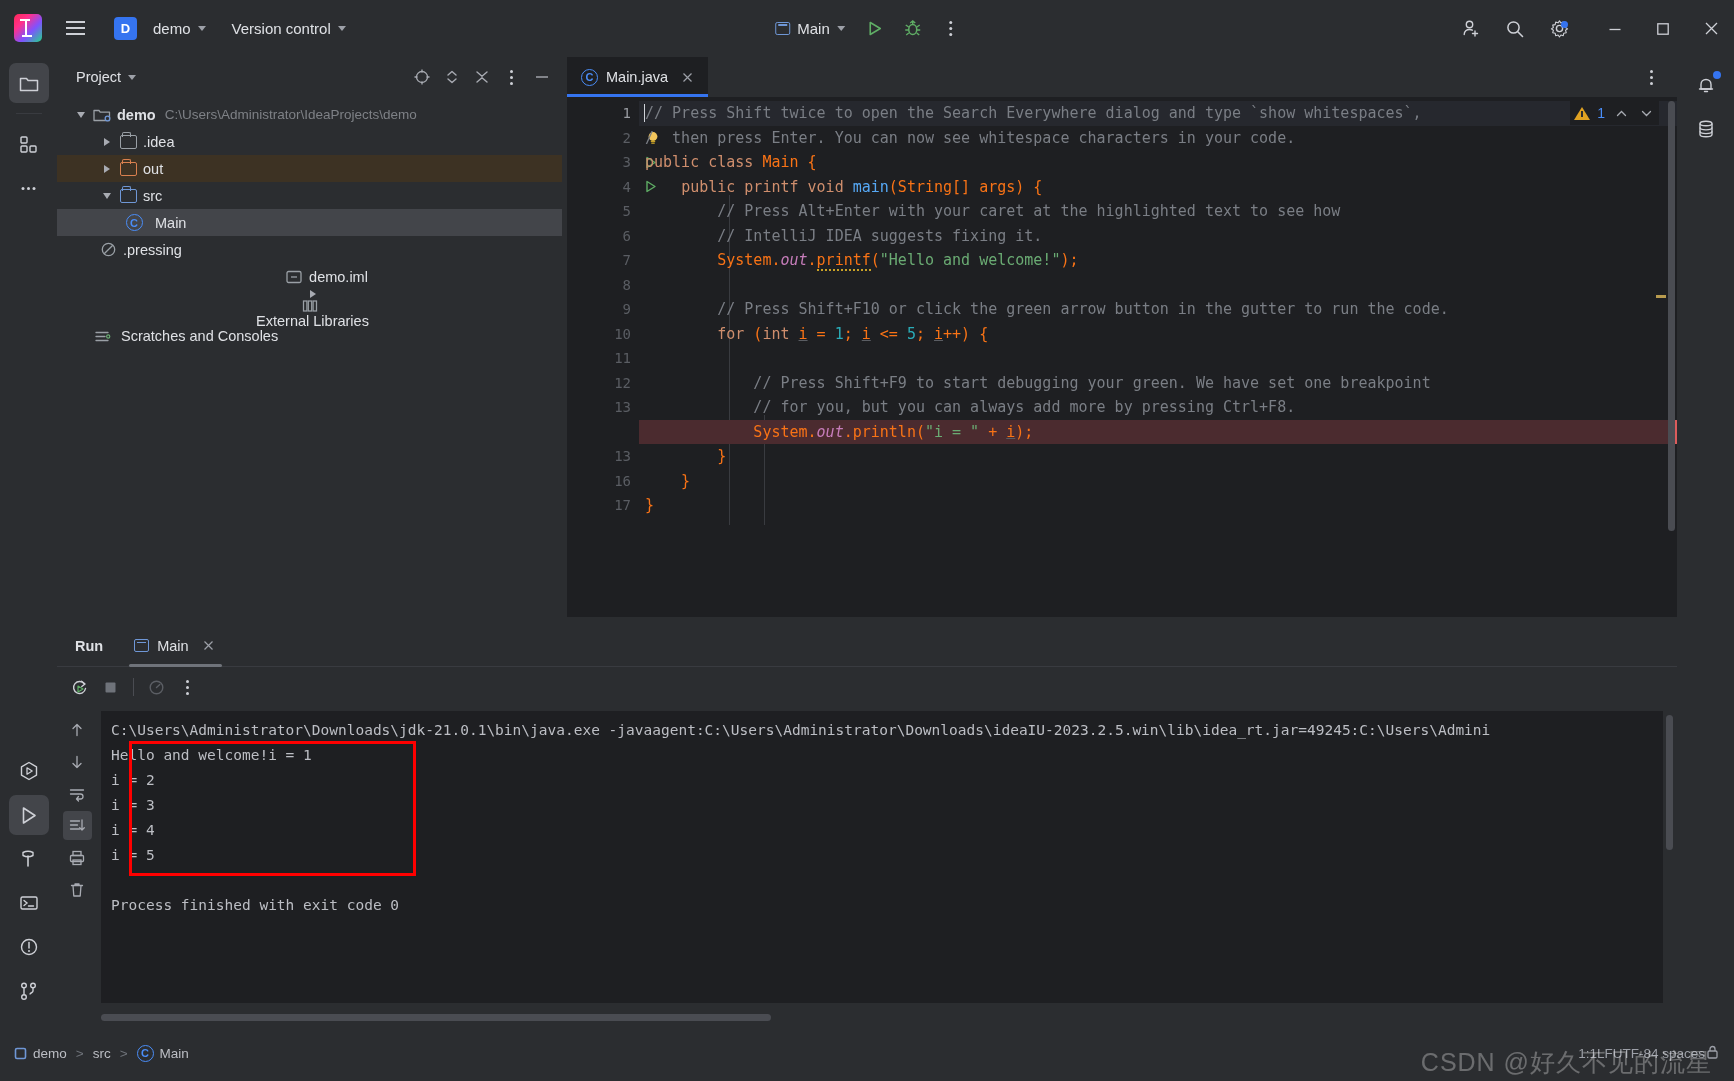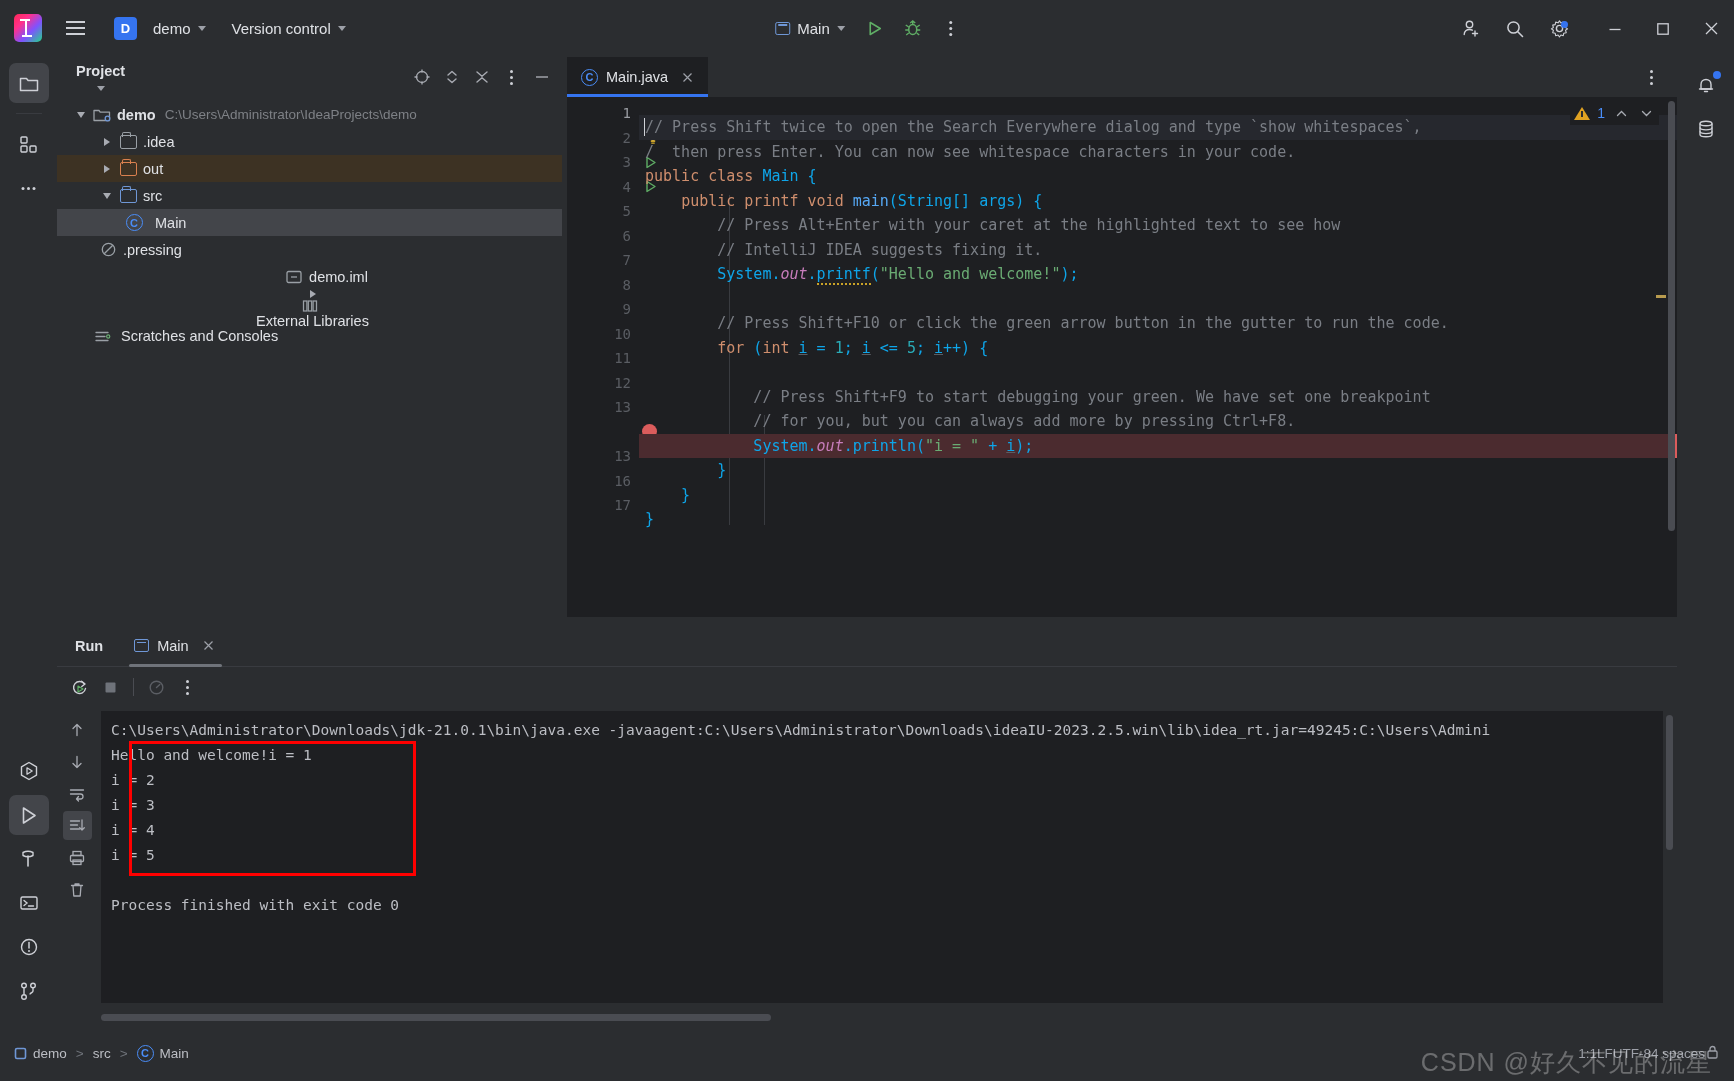--- a/index.html
+++ b/index.html
@@ -115,23 +115,23 @@
   
   .project-panel {
     position: absolute; left: 57px; top: 57px; width: 505px; height: 560px;
     background: #2b2d30; display: flex; flex-direction: column;
   }
   .pp-header {
     height: 40px; display: flex; align-items: center; padding: 0 6px 0 14px;
     flex-shrink: 0;
   }
   .pp-title {
-    font-size: 14.5px; font-weight: bold; color: #dfe1e5;
+    font-size: 14.5px; font-weight: normal; color: #dfe1e5;
     display: flex; align-items: center; gap: 7px; cursor: pointer;
-    padding: 3px 5px; border-radius: 4px; flex-direction: column;
+    padding: 3px 5px; border-radius: 4px;
   }
   .pp-actions { margin-left: auto; display: flex; align-items: center; gap: 1px; }
   .pp-act {
     width: 29px; height: 29px; display: flex; align-items: center; justify-content: center;
     border-radius: 4px; cursor: pointer;
   }
   .tree { padding-top: 4px; font-size: 14.5px; }
   .tnode {
     height: 27px; display: flex; align-items: center; cursor: pointer;
     white-space: nowrap; padding-right: 8px;
@@ -198,32 +198,32 @@
   }
   .glight { position: absolute; right: -22px; width: 16px; height: 16px; }
   .code-body {
     flex: 1; position: relative; padding-top: 4px; overflow: hidden;
     font-family: "DejaVu Sans Mono", monospace; font-size: 15px;
   }
   .cline {
     height: 24.5px; line-height: 24.5px; white-space: pre; padding-left: 6px;
     position: relative;
   }
-  .cline.caret-line { background: #26282e; margin-top: 14px; }
+  .cline.caret-line { background: #26282e; }
   .cline.bp-line { background: #4b2b2f; }
   .cline.bp-line::after {
     content: ""; position: absolute; right: 0; top: 0; bottom: 0; width: 4px; background: #db5c5c;
   }
   .kw { color: #cf8e6d; }
   .str { color: #6aab73; }
   .num2 { color: #2aacb8; }
   .cmt { color: #7a7e85; }
   .fld { color: #c77dbb; font-style: italic; }
   .mth { color: #56a8f5; }
-  .plain { color: #0ea5e9; }
+  .plain { color: #f97316; }
   .ul { text-decoration: underline; text-decoration-color: #5a5d63; }
   .squig { border-bottom: 2px dotted #c9a227; }
   .indent-guide {
     position: absolute; width: 1px; background: #393b40; top: 0; bottom: 0;
   }
   .inspect-widget {
     position: absolute; right: 18px; top: 4px; height: 24px;
     display: flex; align-items: center; gap: 7px; font-size: 13.5px;
     background: #1e1f22; padding: 0 4px; z-index: 6;
   }

